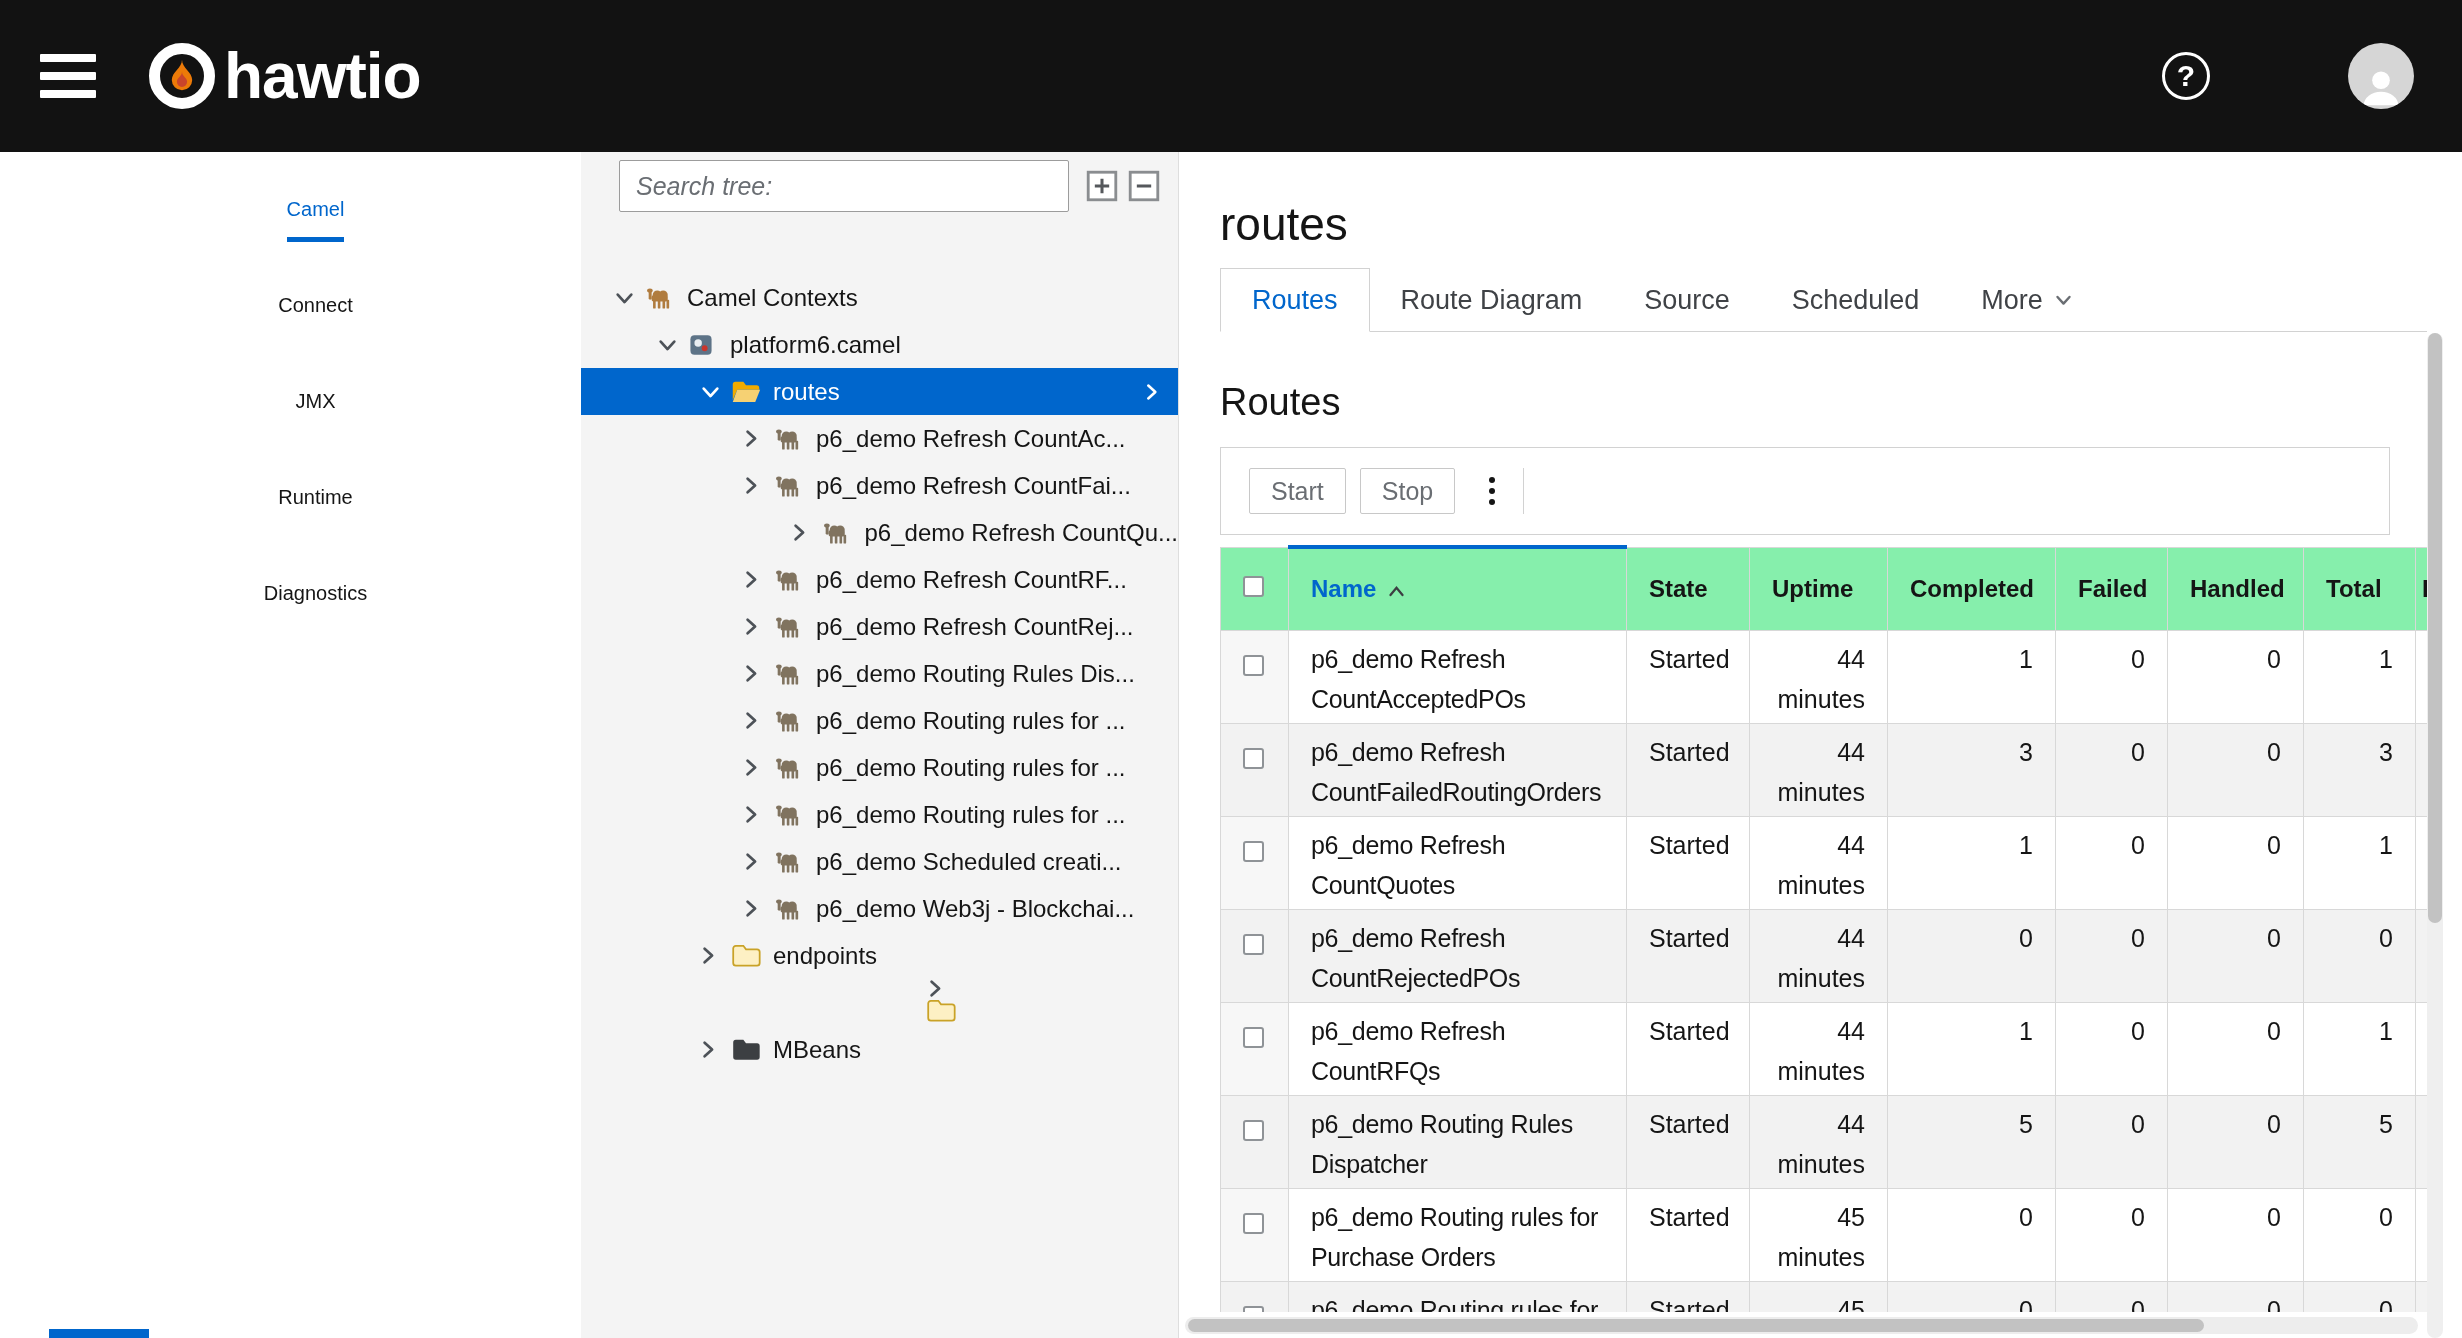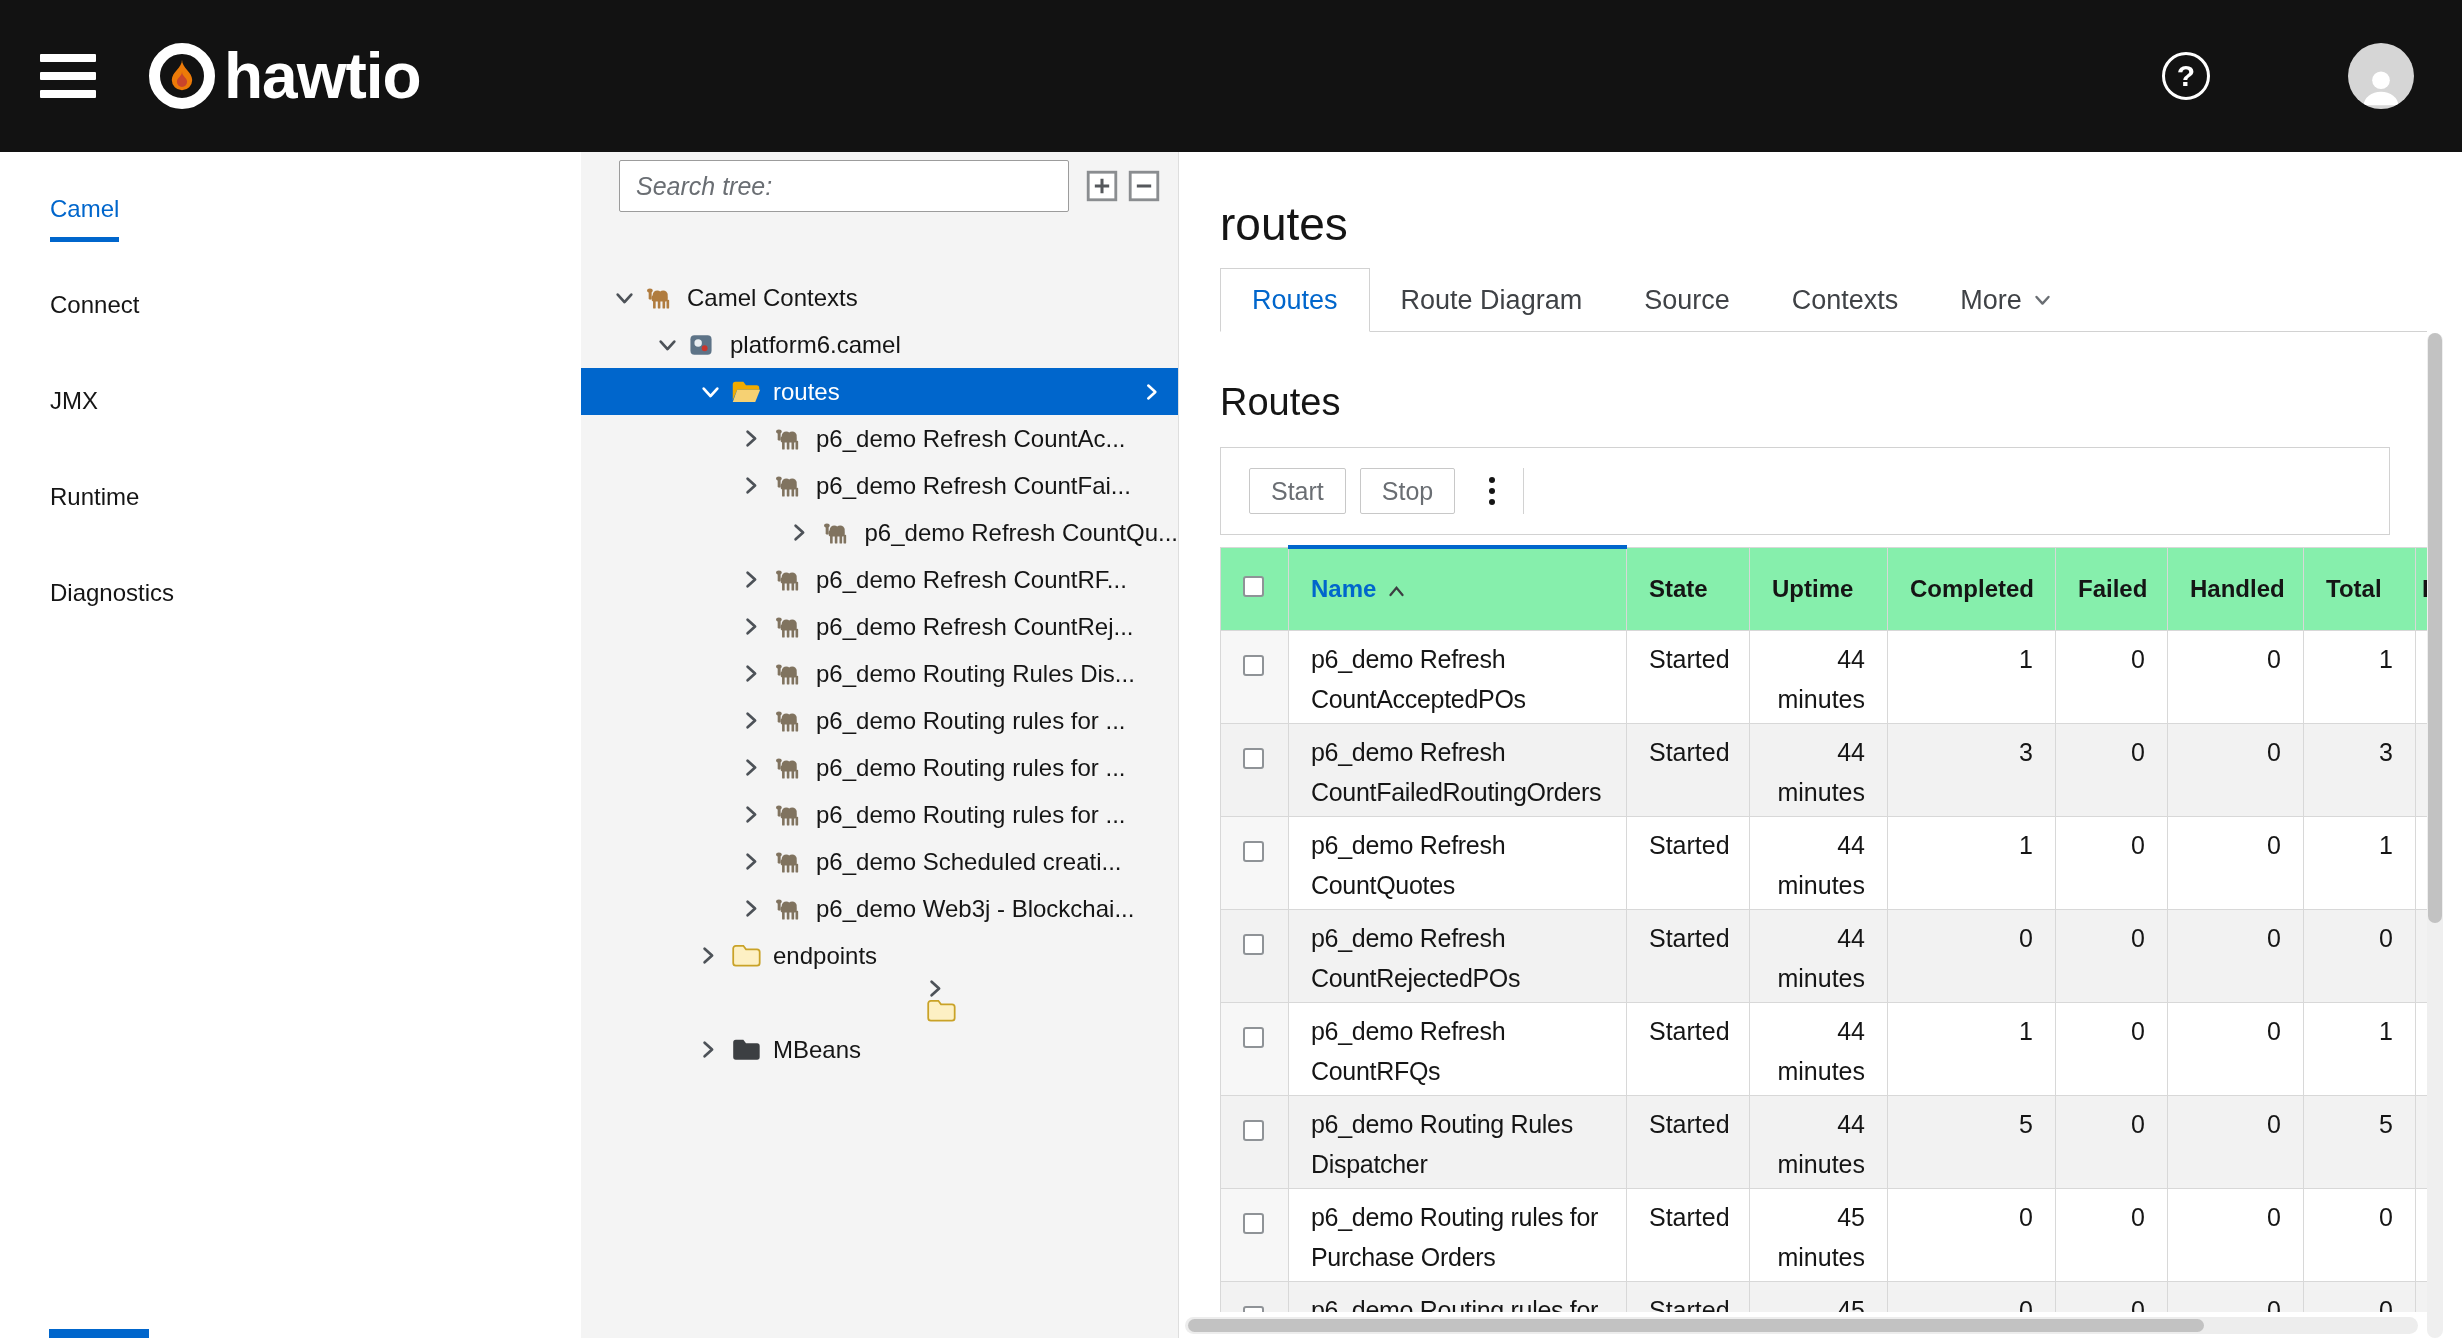--- a/index.html
+++ b/index.html
@@ -22,22 +22,22 @@
             font-size:30px;font-weight:bold;display:flex;align-items:center;justify-content:center;
             cursor:pointer;padding:0;box-sizing:border-box;}
   .avatar{width:66px;height:66px;border-radius:50%;background:#d6d6d6;border:none;padding:0;
           display:flex;align-items:flex-end;justify-content:center;overflow:hidden;cursor:pointer;}
 
   
   .layout{display:flex;height:1186px;}
 
   
   .sidebar{width:581px;flex:none;background:#fff;padding:37px 0 0 50px;box-sizing:border-box;}
-  .nav-item{display:block;height:40px;line-height:40px;margin-bottom:56px;font-size:24px;
-            color:#151515;text-decoration:none;cursor:pointer;}
+  .nav-item{display:block;height:40px;line-height:40px;margin-bottom:56px;font-size:20px;
+            color:#151515;text-decoration:none;cursor:pointer;text-align:center;}
   .nav-item .nav-label{display:inline-block;}
   .nav-item.active{color:#0066cc;}
   .nav-item.active .nav-label{border-bottom:5px solid #0066cc;padding-bottom:8px;}
 
   
   .tree-panel{width:598px;flex:none;background:#f4f4f4;border-right:1px solid #dedede;box-sizing:border-box;}
   .tree-toolbar{display:flex;padding:8px 0 0 38px;}
   .tree-search{width:450px;height:52px;box-sizing:border-box;border:1px solid #9c9c9c;border-radius:2px;
                background:#fff;padding:0 16px;font-family:inherit;font-size:25px;color:#151515;}
   .tree-search::placeholder{color:#6a6e73;font-style:italic;}
@@ -519,21 +519,21 @@
           <div class="tab active">
             <span>Routes</span>
           </div>
           <div class="tab">
             <span>Route Diagram</span>
           </div>
           <div class="tab">
             <span>Source</span>
           </div>
           <div class="tab">
-            <span>Contexts</span>
+            <span>Scheduled</span>
           </div>
           <div class="tab">
             <span>More</span>
             <span class="tab-caret"><svg width="17" height="12" viewBox="0 0 14 10">
                 <path d="M2 2.5 L7 8 L12 2.5" fill="none" stroke="#6a6e73" stroke-width="2" stroke-linecap="round" stroke-linejoin="round"></path>
               </svg></span>
           </div>
         </div>
 
       <h2 class="section-title">Routes</h2>

